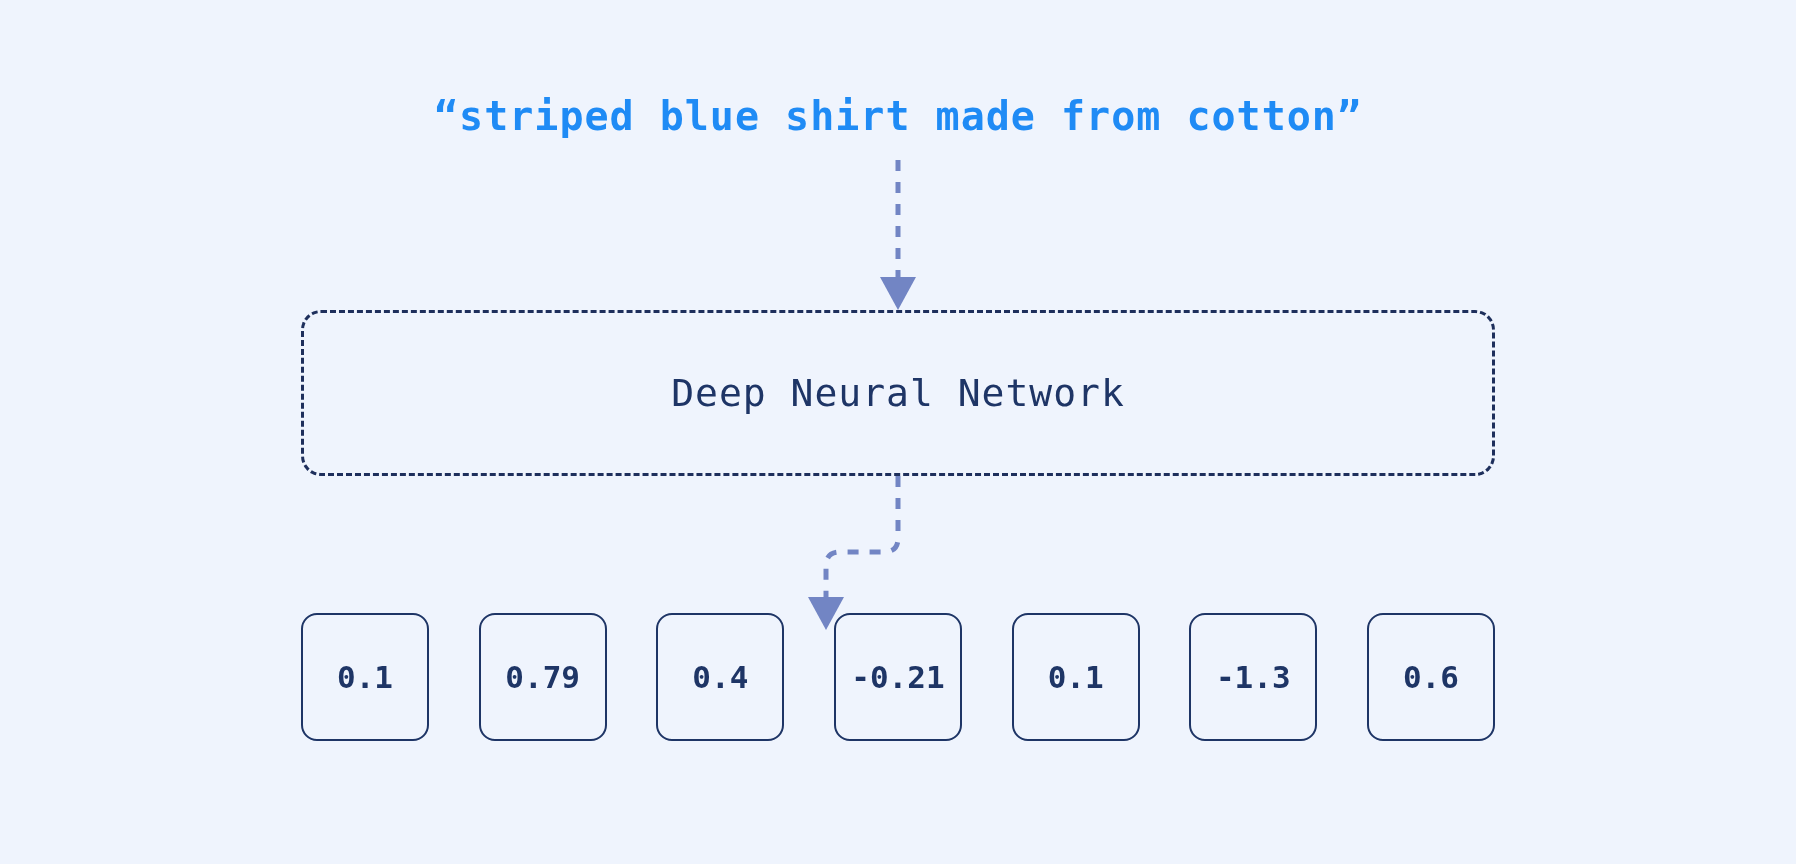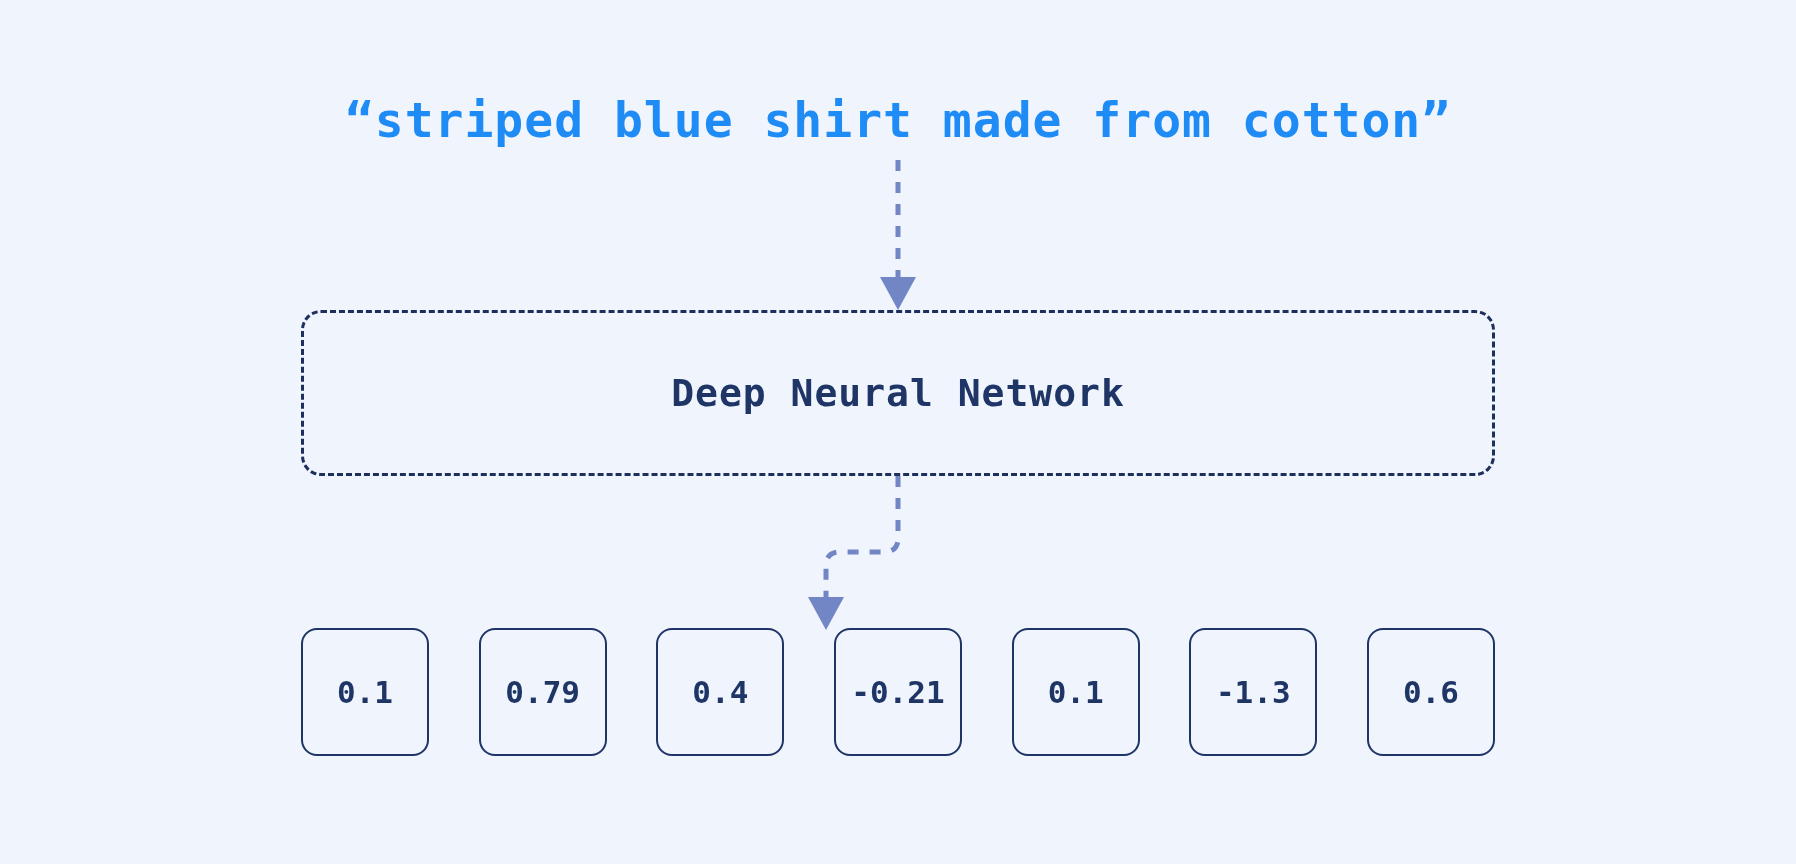--- a/index.html
+++ b/index.html
@@ -24,21 +24,21 @@
   }
 
   
   .prompt-text {
     position: absolute;
     left: 0;
     top: 92px;
     width: 1796px;
     text-align: center;
     font-family: "DejaVu Sans Mono", "Liberation Mono", monospace;
-    font-size: 48px;
+    font-size: 40px;
     font-weight: 700;
     letter-spacing: 1px;
     color: #1f8bf5;
     white-space: pre;
     line-height: 1.2;
   }
 
   
   .dnn-box {
     position: absolute;
@@ -55,31 +55,31 @@
     position: absolute;
     left: 0;
     top: 0;
     width: 100%;
     height: 100%;
     display: flex;
     align-items: center;
     justify-content: center;
     font-family: "DejaVu Sans Mono", "Liberation Mono", monospace;
     font-size: 38px;
-    font-weight: 700;
+    font-weight: 400;
     letter-spacing: 1px;
     color: #1e3566;
     white-space: pre;
   }
 
   
   .vector-row {
     position: absolute;
     left: 301px;
-    top: 628px;
+    top: 613px;
     width: 1194px;
     height: 128px;
     display: flex;
     justify-content: space-between;
     align-items: stretch;
   }
   .vector-cell {
     width: 128px;
     height: 128px;
     box-sizing: border-box;

